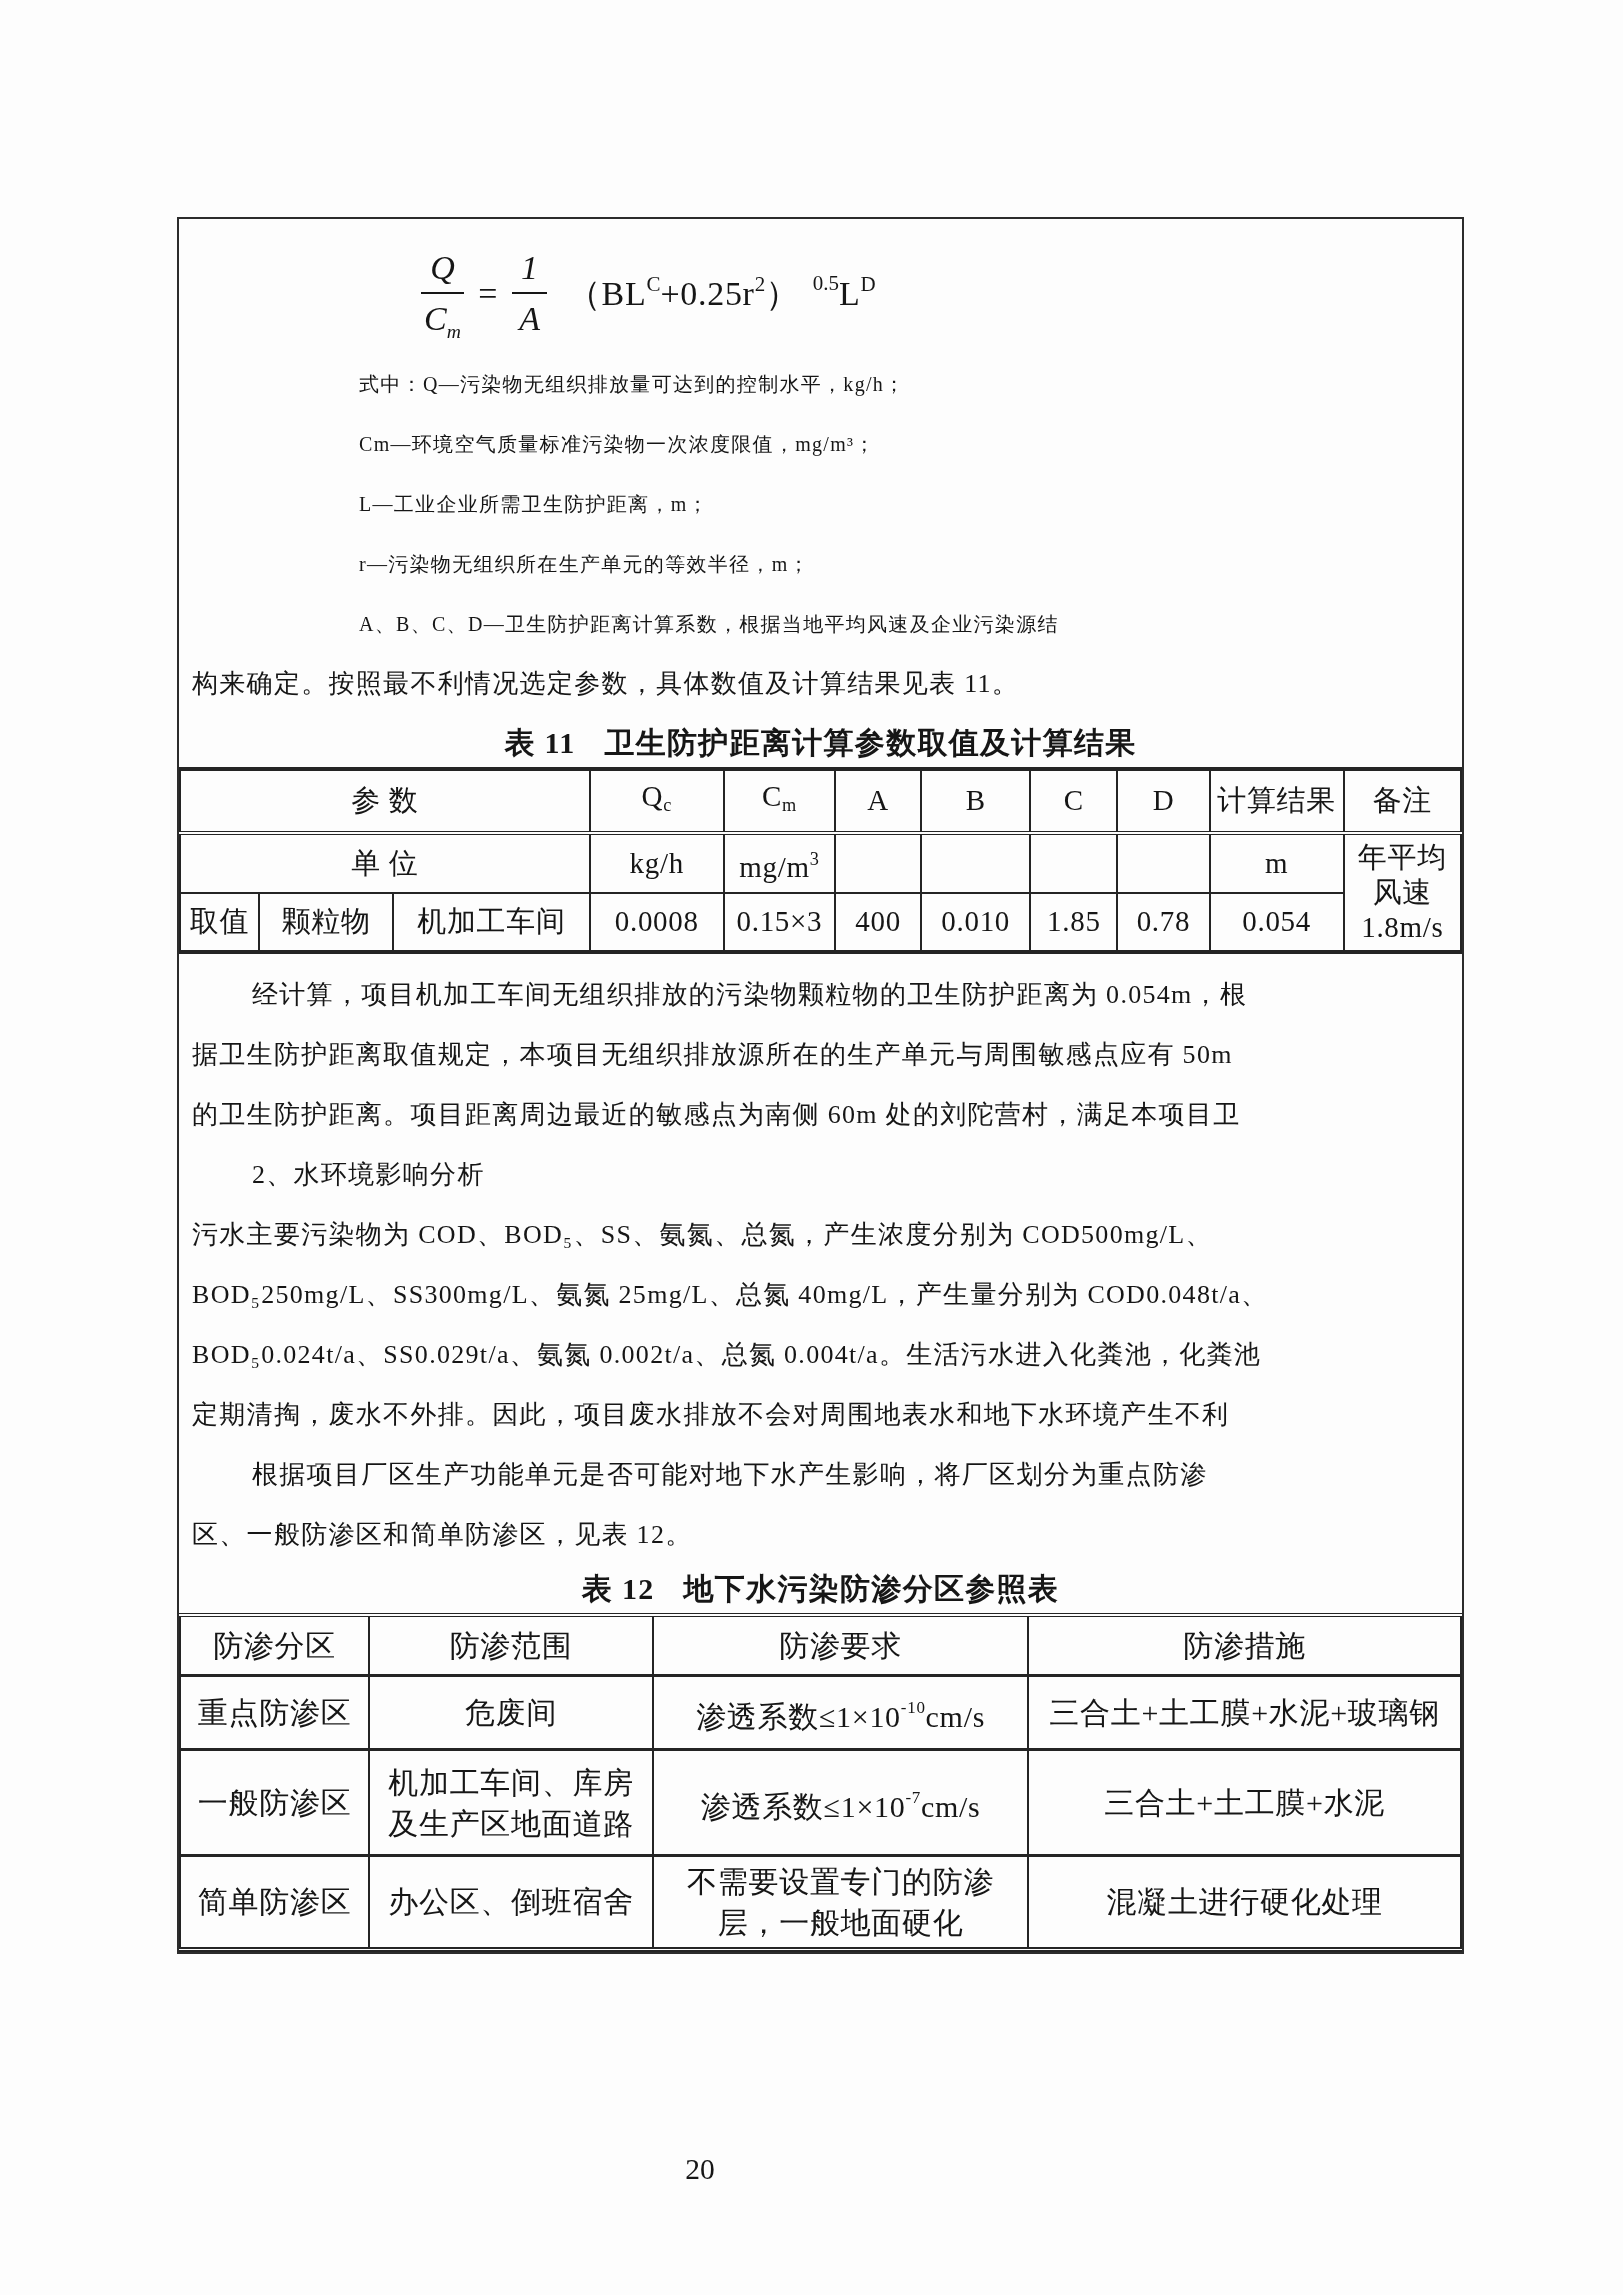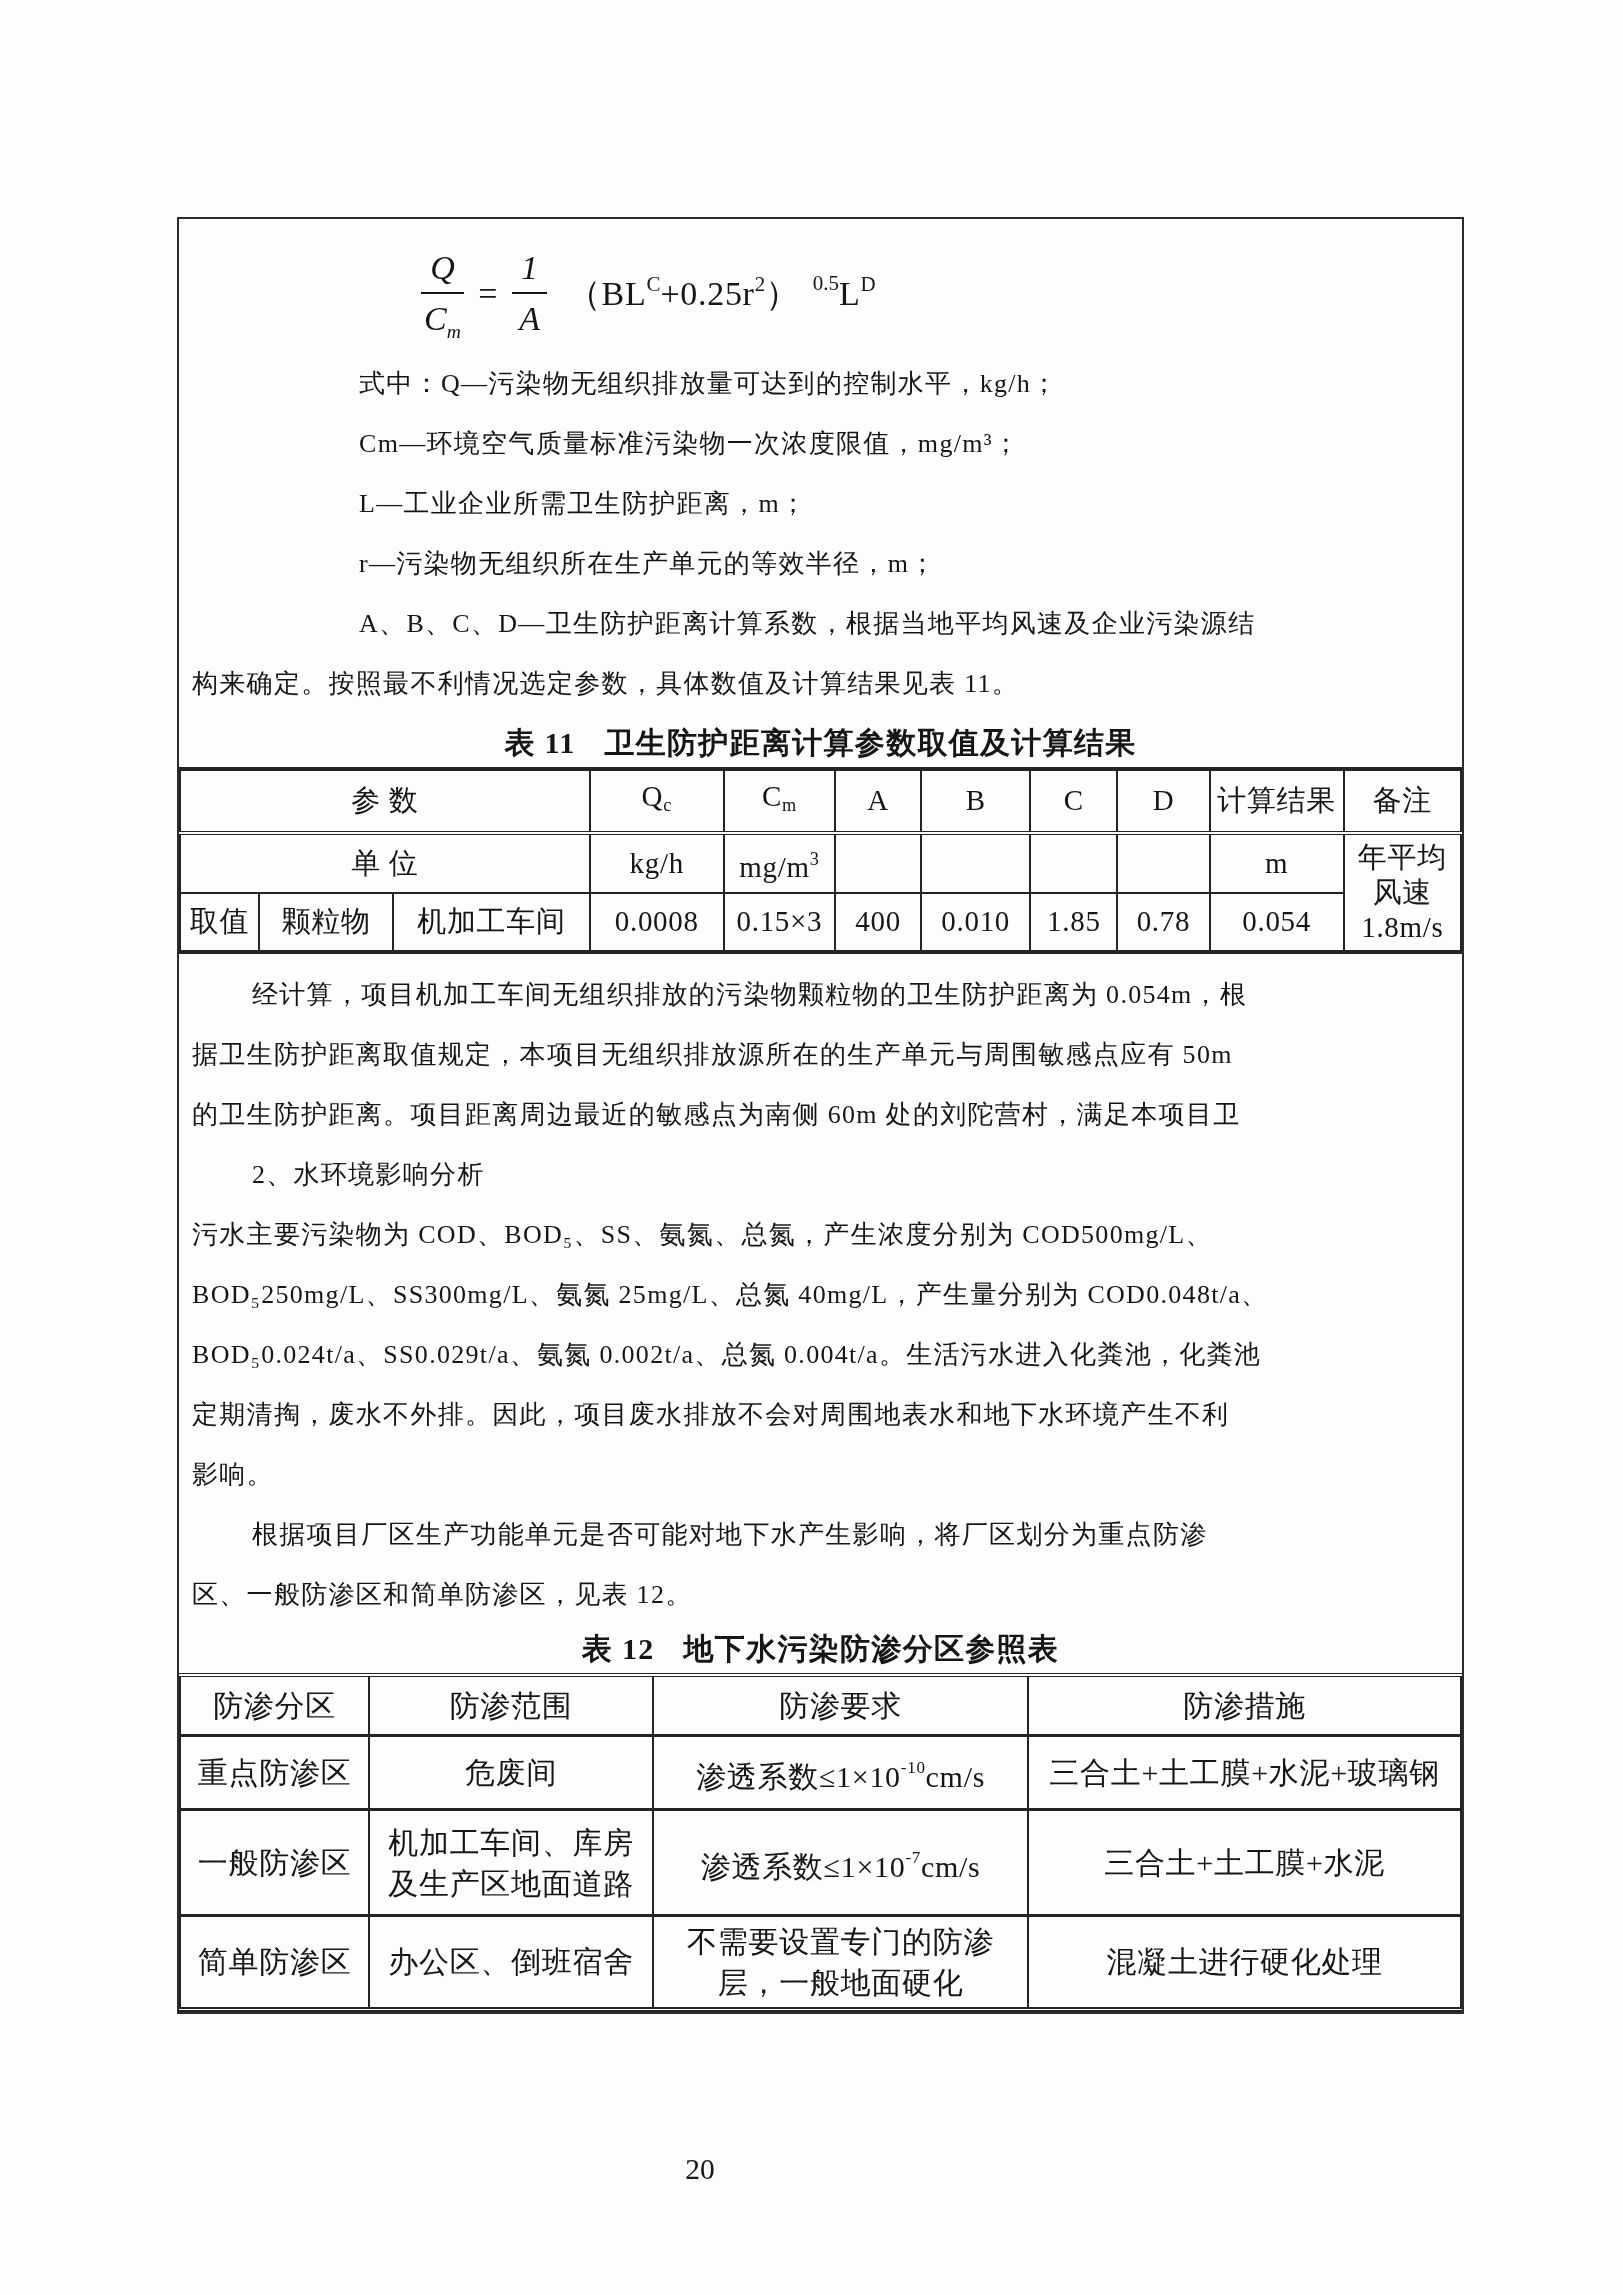--- a/index.html
+++ b/index.html
@@ -21,21 +21,21 @@
   .frac{display:inline-flex;flex-direction:column;align-items:center;font-style:italic;line-height:42px;}
   .frac .fr-num{padding:0 9.2px 2.6px;border-bottom:2px solid #161616;}
   .frac .fr-den{padding-top:3.9px;}
   .frac sub{font-size:19.6px;line-height:0;vertical-align:-7.9px;}
   .eq{margin:0 14.4px;font-style:normal;}
   .expr{margin-left:19.6px;font-style:normal;letter-spacing:0.7px;white-space:nowrap;}
   .expr sup{font-size:21px;vertical-align:14.4px;letter-spacing:0;}
   .expr sup.gap{margin-left:13px;}
   
   .wline{
-    margin-left:180px;font-size:26px;line-height:60px;
+    margin-left:180px;font-size:20px;line-height:60px;
     letter-spacing:1.3px;white-space:nowrap;
   }
   .bline{
     padding:0 13px;font-size:26px;line-height:60px;
     letter-spacing:1.3px;white-space:nowrap;
   }
   .indent{text-indent:60px;}
   
   .tbl-title{
     font-size:30px;font-weight:bold;text-align:center;
@@ -162,21 +162,20 @@
       <div class="bline">的卫生防护距离。项目距离周边最近的敏感点为南侧 60m 处的刘陀营村，满足本项目卫</div>
     </div>
 
     <div class="bline indent">2、水环境影响分析</div>
 
     <div>
       <div class="bline">污水主要污染物为 COD、BOD₅、SS、氨氮、总氮，产生浓度分别为 COD500mg/L、</div>
       <div class="bline">BOD₅250mg/L、SS300mg/L、氨氮 25mg/L、总氮 40mg/L，产生量分别为 COD0.048t/a、</div>
       <div class="bline">BOD₅0.024t/a、SS0.029t/a、氨氮 0.002t/a、总氮 0.004t/a。生活污水进入化粪池，化粪池</div>
       <div class="bline">定期清掏，废水不外排。因此，项目废水排放不会对周围地表水和地下水环境产生不利</div>
-      <div class="bline">影响。</div>
     </div>
 
     <div>
       <div class="bline indent">根据项目厂区生产功能单元是否可能对地下水产生影响，将厂区划分为重点防渗</div>
       <div class="bline">区、一般防渗区和简单防渗区，见表 12。</div>
     </div>
 
     <div class="tbl-title second"><span>表 12</span><span class="tgap">地下水污染防渗分区参照表</span></div>
 
     <table class="t12">

